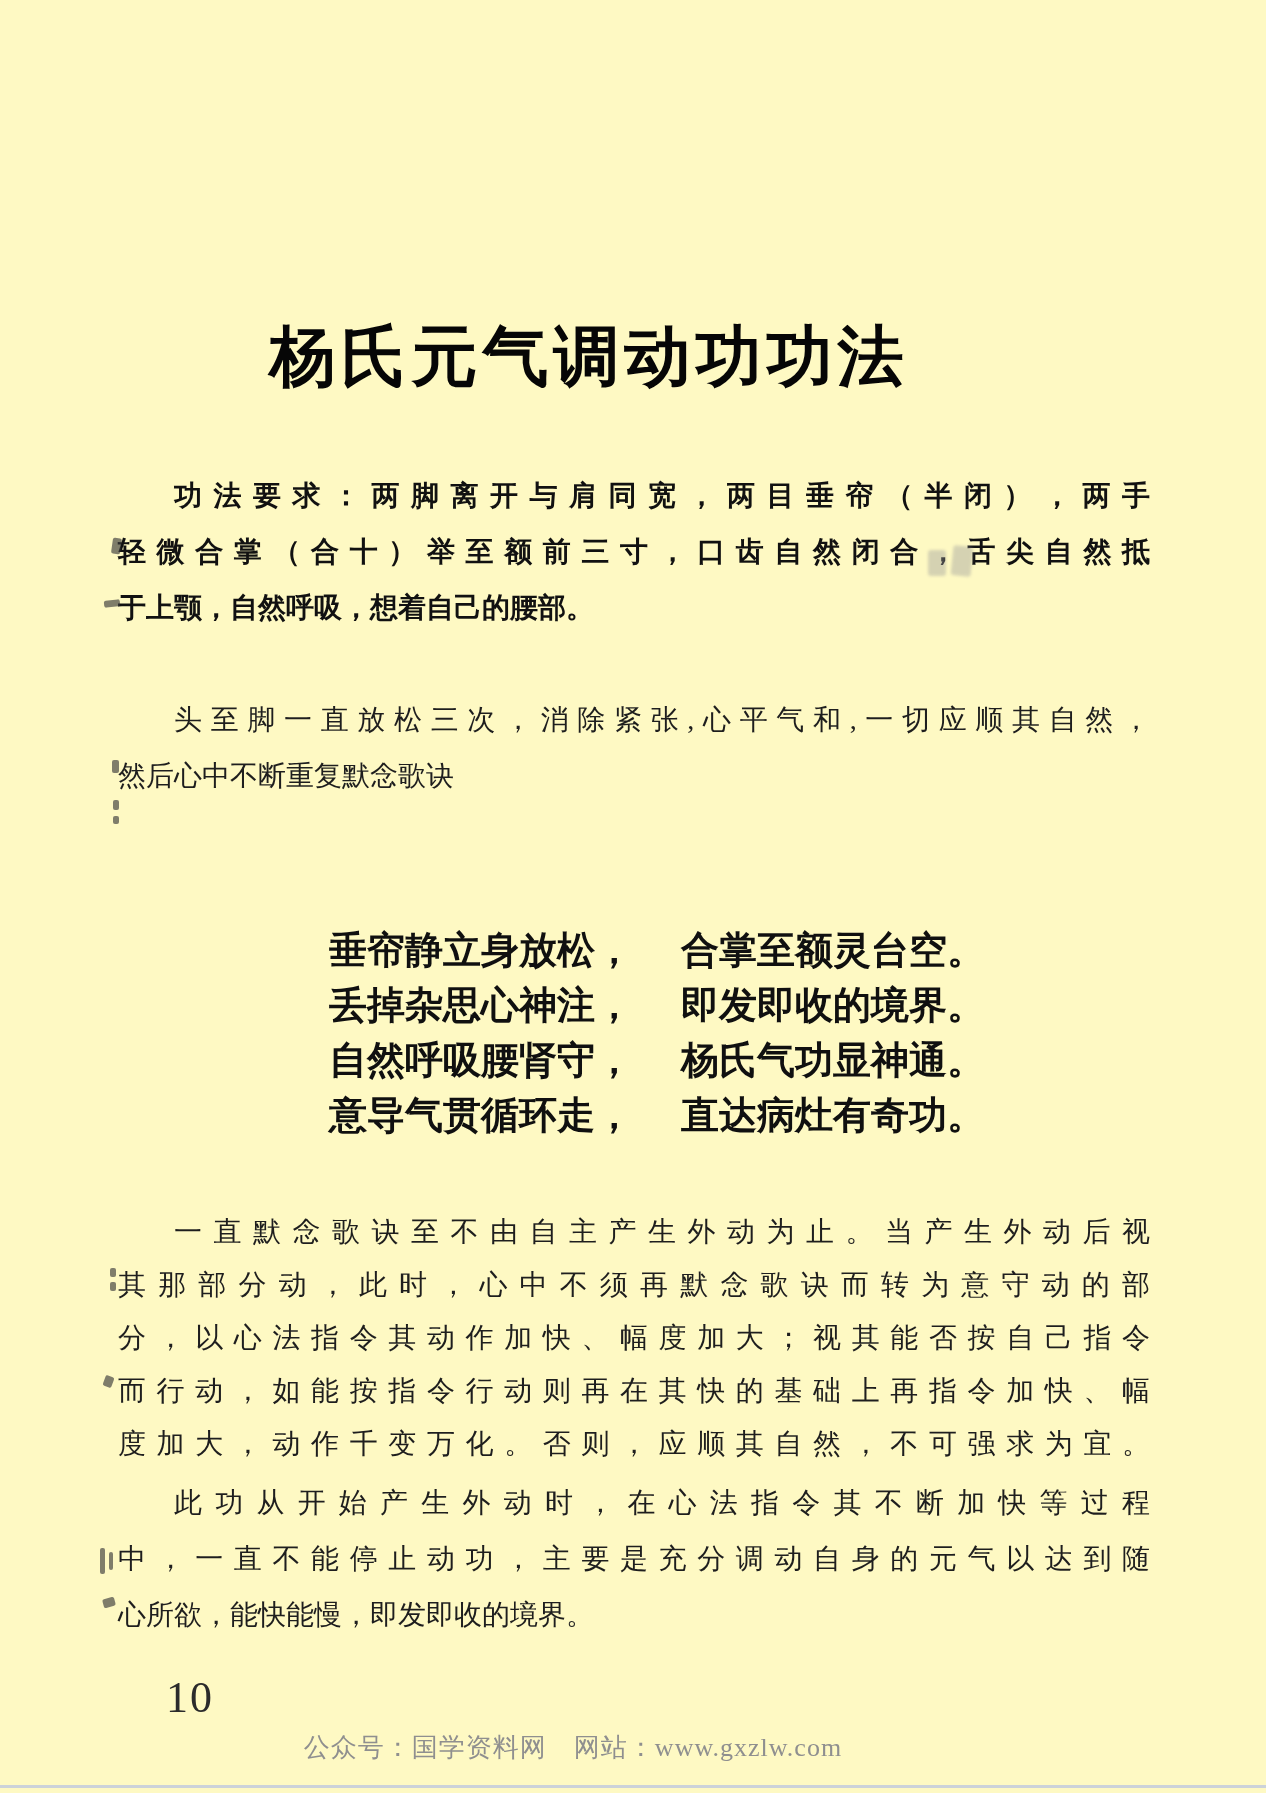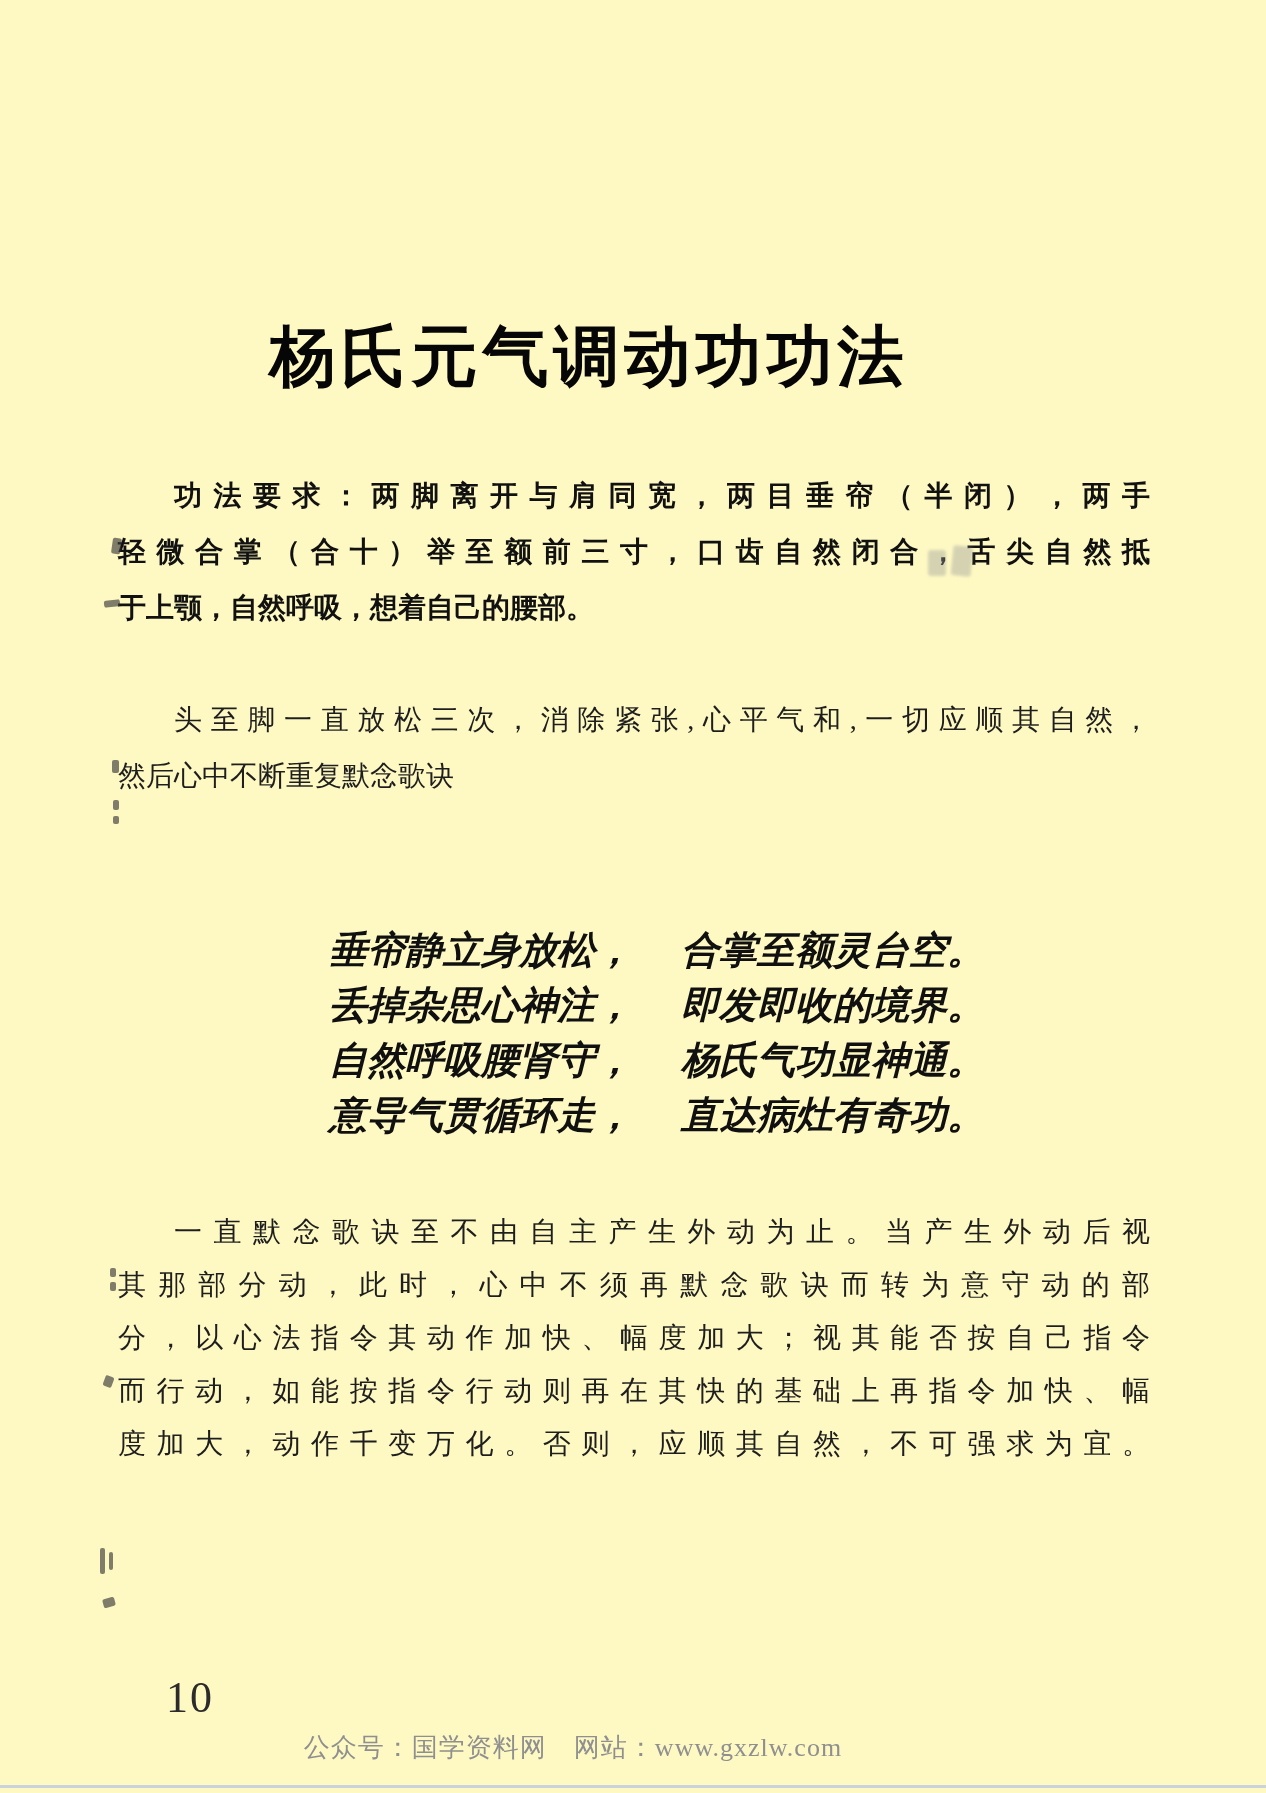--- a/index.html
+++ b/index.html
@@ -47,21 +47,21 @@
   .p2 { top:692px; }
   .p3 { top:1205px; }
   .p3 .line { height:53px; line-height:53px; }
   .p4 { top:1475px; }
   
   .verse {
     position:absolute; left:118px; top:923px; width:1032px;
     font-family:"Liberation Sans", sans-serif;
     font-weight:700; font-size:38px; color:#101010;
   }
-  .verse .line { height:55px; line-height:55px; padding-left:211px; white-space:nowrap;font-style:italic; }
+  .verse .line { height:55px; line-height:55px; padding-left:211px; white-space:nowrap; }
   .verse .line span + span { margin-left:48px; }
   
   .pagenum {
     position:absolute; left:166px; top:1672px;
     font-family:"Liberation Serif", serif;
     font-size:44px; letter-spacing:2px; color:#2b2b2b;text-align:right;
   }
   .credit {
     position:absolute; left:0; right:0; top:1730px;
     text-align:center; transform:translateX(-60px);
@@ -109,20 +109,25 @@
     </div>
 
   <div class="para song p3 justify-all">
       <div class="line">一直默念歌诀至不由自主产生外动为止。当产生外动后视</div>
       <div class="line">其那部分动，此时，心中不须再默念歌诀而转为意守动的部</div>
       <div class="line">分，以心法指令其动作加快、幅度加大；视其能否按自己指令</div>
       <div class="line">而行动，如能按指令行动则再在其快的基础上再指令加快、幅</div>
       <div class="line last">度加大，动作千变万化。否则，应顺其自然，不可强求为宜。</div>
     </div>
 
+  <div class="para song p4">
+      <div class="line">此功从开始产生外动时，在心法指令其不断加快等过程</div>
+      <div class="line">中，一直不能停止动功，主要是充分调动自身的元气以达到随</div>
+      <div class="line last">心所欲，能快能慢，即发即收的境界。</div>
+    </div>
 
   <div class="pagenum">10</div>
 
   <div class="credit">公众号：国学资料网　网站：www.gxzlw.com</div>
 
   <div class="speck" style="left:112px; top:538px; width:9px;  height:16px; transform:rotate(8deg);"></div>
   <div class="speck" style="left:104px; top:600px; width:16px; height:7px;  transform:rotate(-6deg);"></div>
   <div class="speck" style="left:112px; top:760px; width:7px;  height:13px;"></div>
   <div class="speck" style="left:113px; top:800px; width:6px;  height:10px;"></div>
   <div class="speck" style="left:113px; top:816px; width:6px;  height:8px;"></div>

